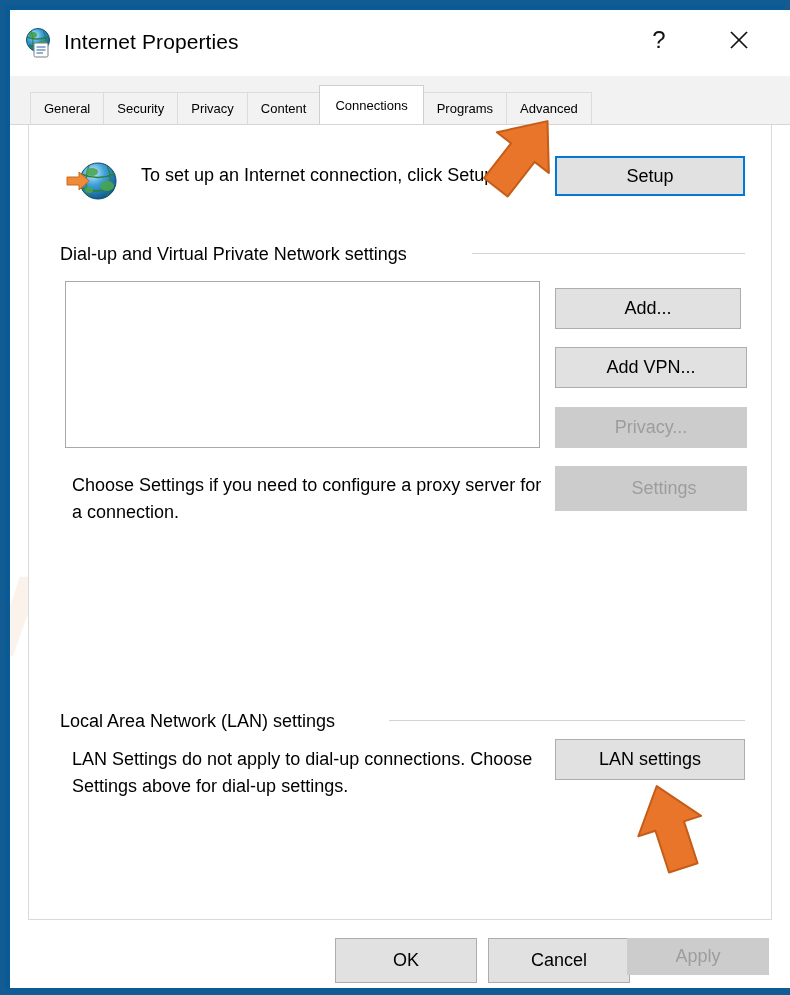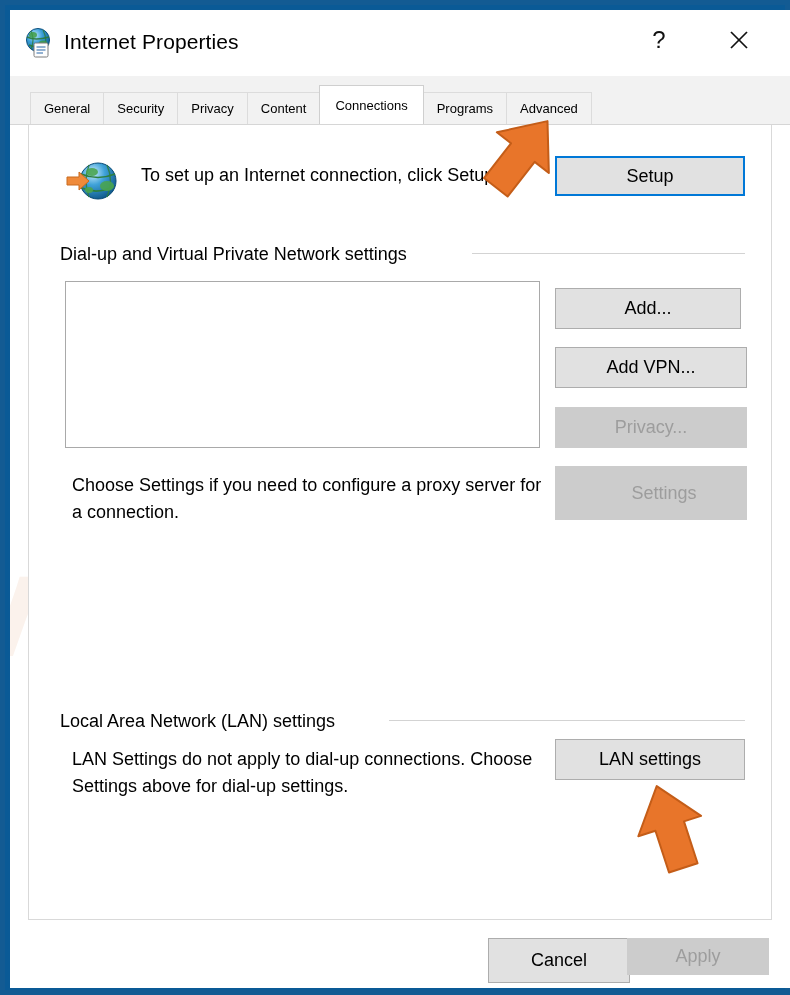--- a/index.html
+++ b/index.html
@@ -247,21 +247,21 @@
   .btn.disabled {
     color: #9d9d9d;
     background: #cccccc;
     border: 1px solid #cccccc;
   }
 
   #btn-setup    { left: 545px; top: 146px; width: 190px; height: 40px; }
   #btn-add      { left: 545px; top: 278px; width: 186px; height: 41px; }
   #btn-addvpn   { left: 545px; top: 337px; width: 192px; height: 41px; }
   #btn-remove   { left: 545px; top: 397px; width: 192px; height: 41px; }
-  #btn-settings { left: 545px; top: 456px; width: 192px; height: 54px; padding-left: 26px; }
+  #btn-settings { left: 545px; top: 456px; width: 192px; height: 45px; padding-left: 26px; }
   #btn-lan      { left: 545px; top: 729px; width: 190px; height: 41px; }
   #btn-ok     { left: 325px; top: 928px; width: 142px; height: 45px; }
   #btn-cancel { left: 478px; top: 928px; width: 142px; height: 45px; }
   #btn-apply  { left: 617px; top: 928px; width: 142px; height: 37px; }
 
   
   .anno-arrow { position: absolute; z-index: 20; pointer-events: none; }
   #arrow-tab { left: 452px; top: 98px; width: 118px; height: 95px; }
   #arrow-lan { left: 600px; top: 770px; width: 120px; height: 95px; }
 </style>
@@ -362,20 +362,21 @@
     <button class="btn disabled" id="btn-settings">Settings</button>
 
     <div class="abs" id="list-help">Choose Settings if you need to configure a proxy server for a connection.</div>
 
     <div class="abs group-label" style="left:50px; top:701px;">Local Area Network (LAN) settings</div>
     <div class="group-rule" style="left:379px; top:710px; width:356px; z-index:4;"></div>
 
     <div class="abs" id="lan-help">LAN Settings do not apply to dial-up connections. Choose Settings above for dial-up settings.</div>
     <button class="btn" id="btn-lan">LAN settings</button>
 
+    <button class="btn" id="btn-ok">OK</button>
     <button class="btn" id="btn-cancel">Cancel</button>
     <button class="btn disabled" id="btn-apply">Apply</button>
 
     <div class="anno-arrow" id="arrow-tab">
       <svg width="118" height="95" viewBox="0 0 118 95">
         <g transform="rotate(38 59 47)">
           <path d="M59 4 L92 44 L74 44 L74 88 L44 88 L44 44 L26 44 Z" fill="#e8752a" stroke="#c45d18" stroke-width="2" stroke-linejoin="round"></path>
         </g>
       </svg>
     </div>

